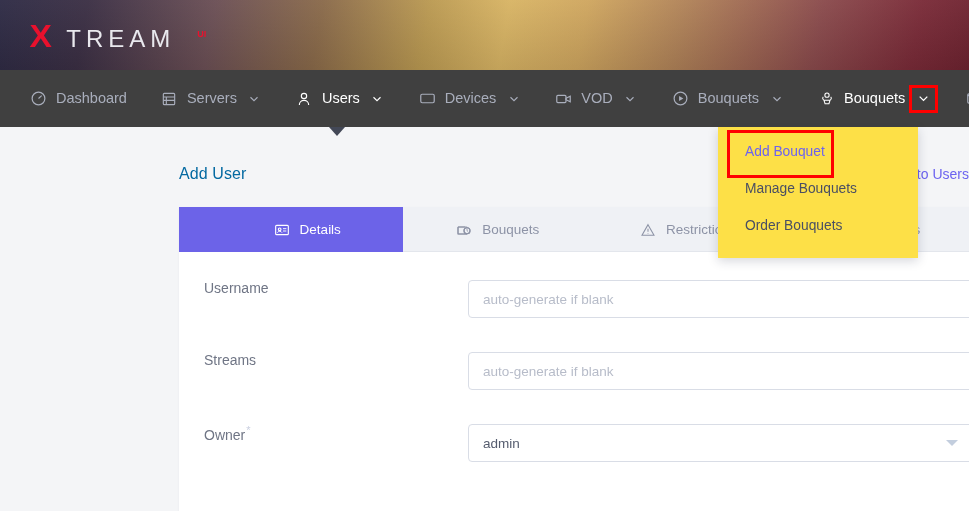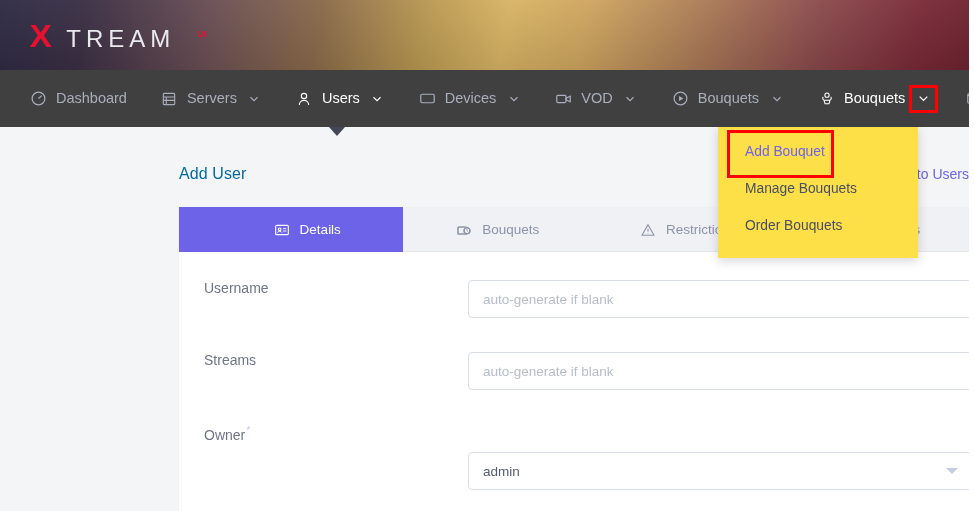--- a/index.html
+++ b/index.html
@@ -126,21 +126,21 @@
     width: 264px; font-size: 14px; color: #6f7585; flex: none;
   }
   .form-label .req { color: #c9cfe0; font-size: 11px; vertical-align: super; margin-left: 1px; }
   .form-control { flex: 1 1 auto; padding-right: 10px; }
   .field {
     width: 506px; height: 38px; border: 1px solid #d9dde6; border-radius: 4px;
     background: #fff; font-size: 13.5px; color: #8b90a0;
     padding: 0 14px; outline: none; font-family: "Liberation Sans", sans-serif;
   }
   .field::placeholder { color: #b7bcc9; }
-  .select-wrap { position: relative; width: 506px; height: 44px; margin-top: 28px; }
+  .select-wrap { position: relative; width: 506px; height: 44px; }
   .select-wrap .sel {
     width: 506px; height: 38px; border: 1px solid #d9dde6; border-radius: 4px;
     background: #fff; font-size: 13.5px; color: #555c6e;
     display: flex; align-items: center; padding: 0 14px; cursor: pointer;
   }
   .sel-arrow {
     position: absolute; right: 16px; top: 16px;
     width: 0; height: 0;
     border-left: 6px solid transparent;
     border-right: 6px solid transparent;

